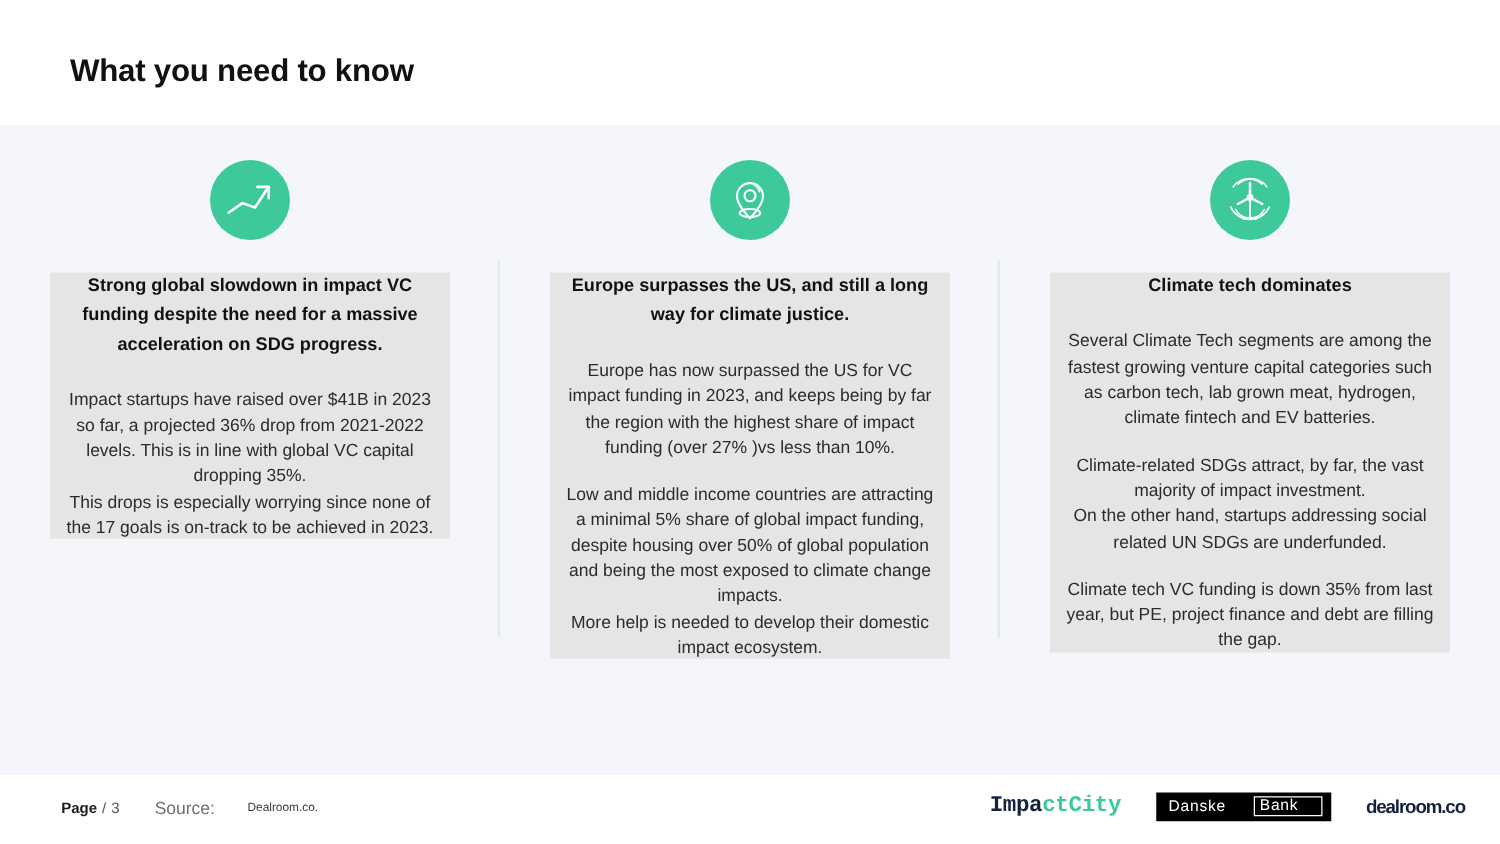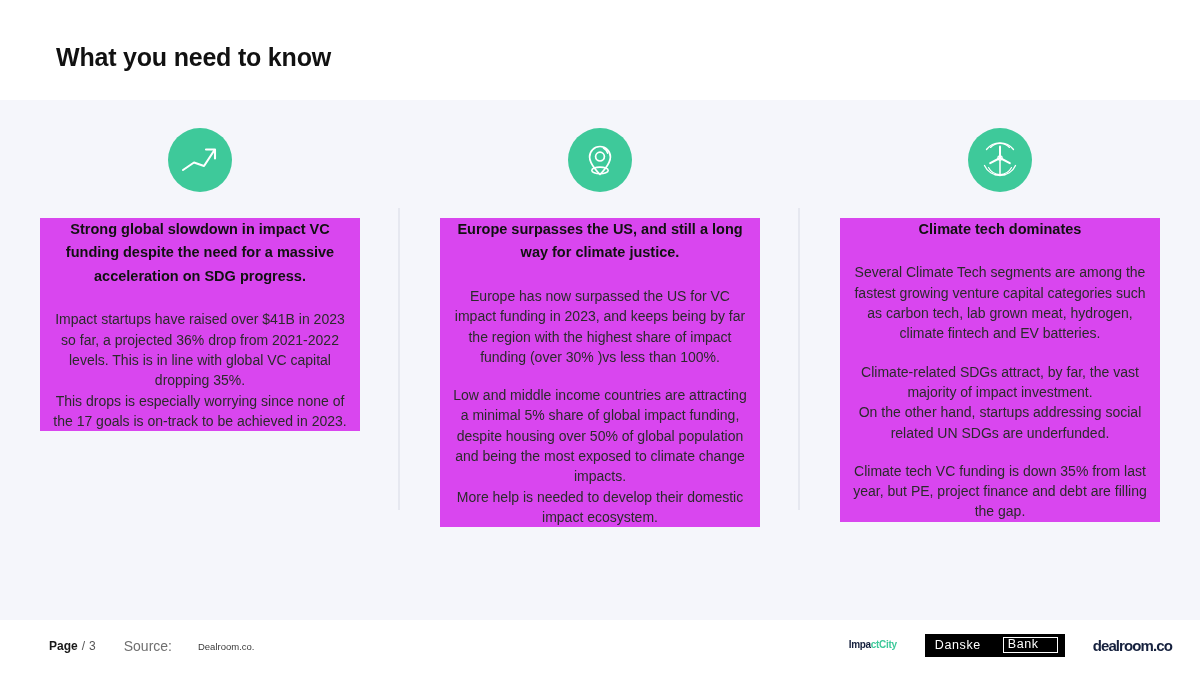--- a/index.html
+++ b/index.html
@@ -51,21 +51,21 @@
     background:#3ec99a;
     display:flex; align-items:center; justify-content:center;
     flex:none;
   }
   .icon-circle svg { display:block; }
 
   
   .card {
     margin-top:28px;
     width:320px;
-    background:#d946ef;
+    background:#e5e5e5;
     padding:0 6px;
     display:flex; flex-direction:column; align-items:center;
   }
   .card-title {
     font-size:14.5px; font-weight:700; line-height:1.62;
     text-align:center; color:#111111;
     width:298px;
   }
   .card-body {
     margin-top:21px;
@@ -96,22 +96,23 @@
   .page-num { font-size:12px; font-weight:400; color:#555555; margin-left:4px; }
   .source-label { font-size:14px; color:#6f6f6f; margin-left:28px; }
   .source-value { font-size:9.5px; color:#3a3a3a; margin-left:26px; }
 
   .footer-right {
     position:absolute; right:28px; top:14px;
     display:flex; align-items:center; gap:28px;
   }
   
   .logo-impactcity {
-    font-size:10px; font-weight:700; letter-spacing:-0.3px;
+    font-size:18px; font-weight:700; letter-spacing:-0.3px;
     line-height:1;
+    font-family:Liberation Mono, monospace;
   }
   .logo-impactcity .seg-dark { color:#16213e; }
   .logo-impactcity .seg-green { color:#3ec99a; }
   
   .logo-danske {
     background:#000000; color:#ffffff;
     padding:3px 7px 4px 10px;
     display:flex; align-items:center; gap:22px;
     line-height:1;
   }
@@ -159,21 +160,21 @@
       <div class="icon-circle">
         <svg width="38" height="40" viewBox="0 0 38 40" fill="none" aria-hidden="true">
           <path d="M19 6.5 C13.2 6.5 8.6 11.1 8.6 16.9 C8.6 24.4 19 34.5 19 34.5 C19 34.5 29.4 24.4 29.4 16.9 C29.4 11.1 24.8 6.5 19 6.5 Z" stroke="#ffffff" stroke-width="1.7" stroke-linejoin="round"></path>
           <circle cx="19" cy="16.6" r="4.4" stroke="#ffffff" stroke-width="1.7"></circle>
           <path d="M22.4 8.0 C24.6 9.1 26.1 11.0 26.6 13.2" stroke="#ffffff" stroke-width="1.5" stroke-linecap="round"></path>
           <ellipse cx="19" cy="30.4" rx="8.2" ry="3.3" stroke="#ffffff" stroke-width="1.6"></ellipse>
         </svg>
       </div>
       <div class="card">
         <div class="card-title">Europe surpasses the US, and still a long way for climate justice.</div>
-        <div class="card-body">Europe has now surpassed the US for VC impact funding in 2023, and keeps being by far the region with the highest share of impact funding (over 30% )vs less than 100%.</div>
+        <div class="card-body">Europe has now surpassed the US for VC impact funding in 2023, and keeps being by far the region with the highest share of impact funding (over 27% )vs less than 10%.</div>
         <div class="card-body">Low and middle income countries are attracting a minimal 5% share of global impact funding, despite housing over 50% of global population and being the most exposed to climate change impacts.
 More help is needed to develop their domestic impact ecosystem.</div>
       </div>
     </div>
 
     <div class="column col-3">
       <div class="icon-circle">
         <svg width="46" height="46" viewBox="0 0 46 46" fill="none" aria-hidden="true">
           <path d="M9.5 12.5 A17 17 0 0 1 36.5 12.5" stroke="#ffffff" stroke-width="1.3" stroke-linecap="round"></path>
           <path d="M7.5 28.5 A17 17 0 0 0 38.5 28.5" stroke="#ffffff" stroke-width="1.3" stroke-linecap="round"></path>

